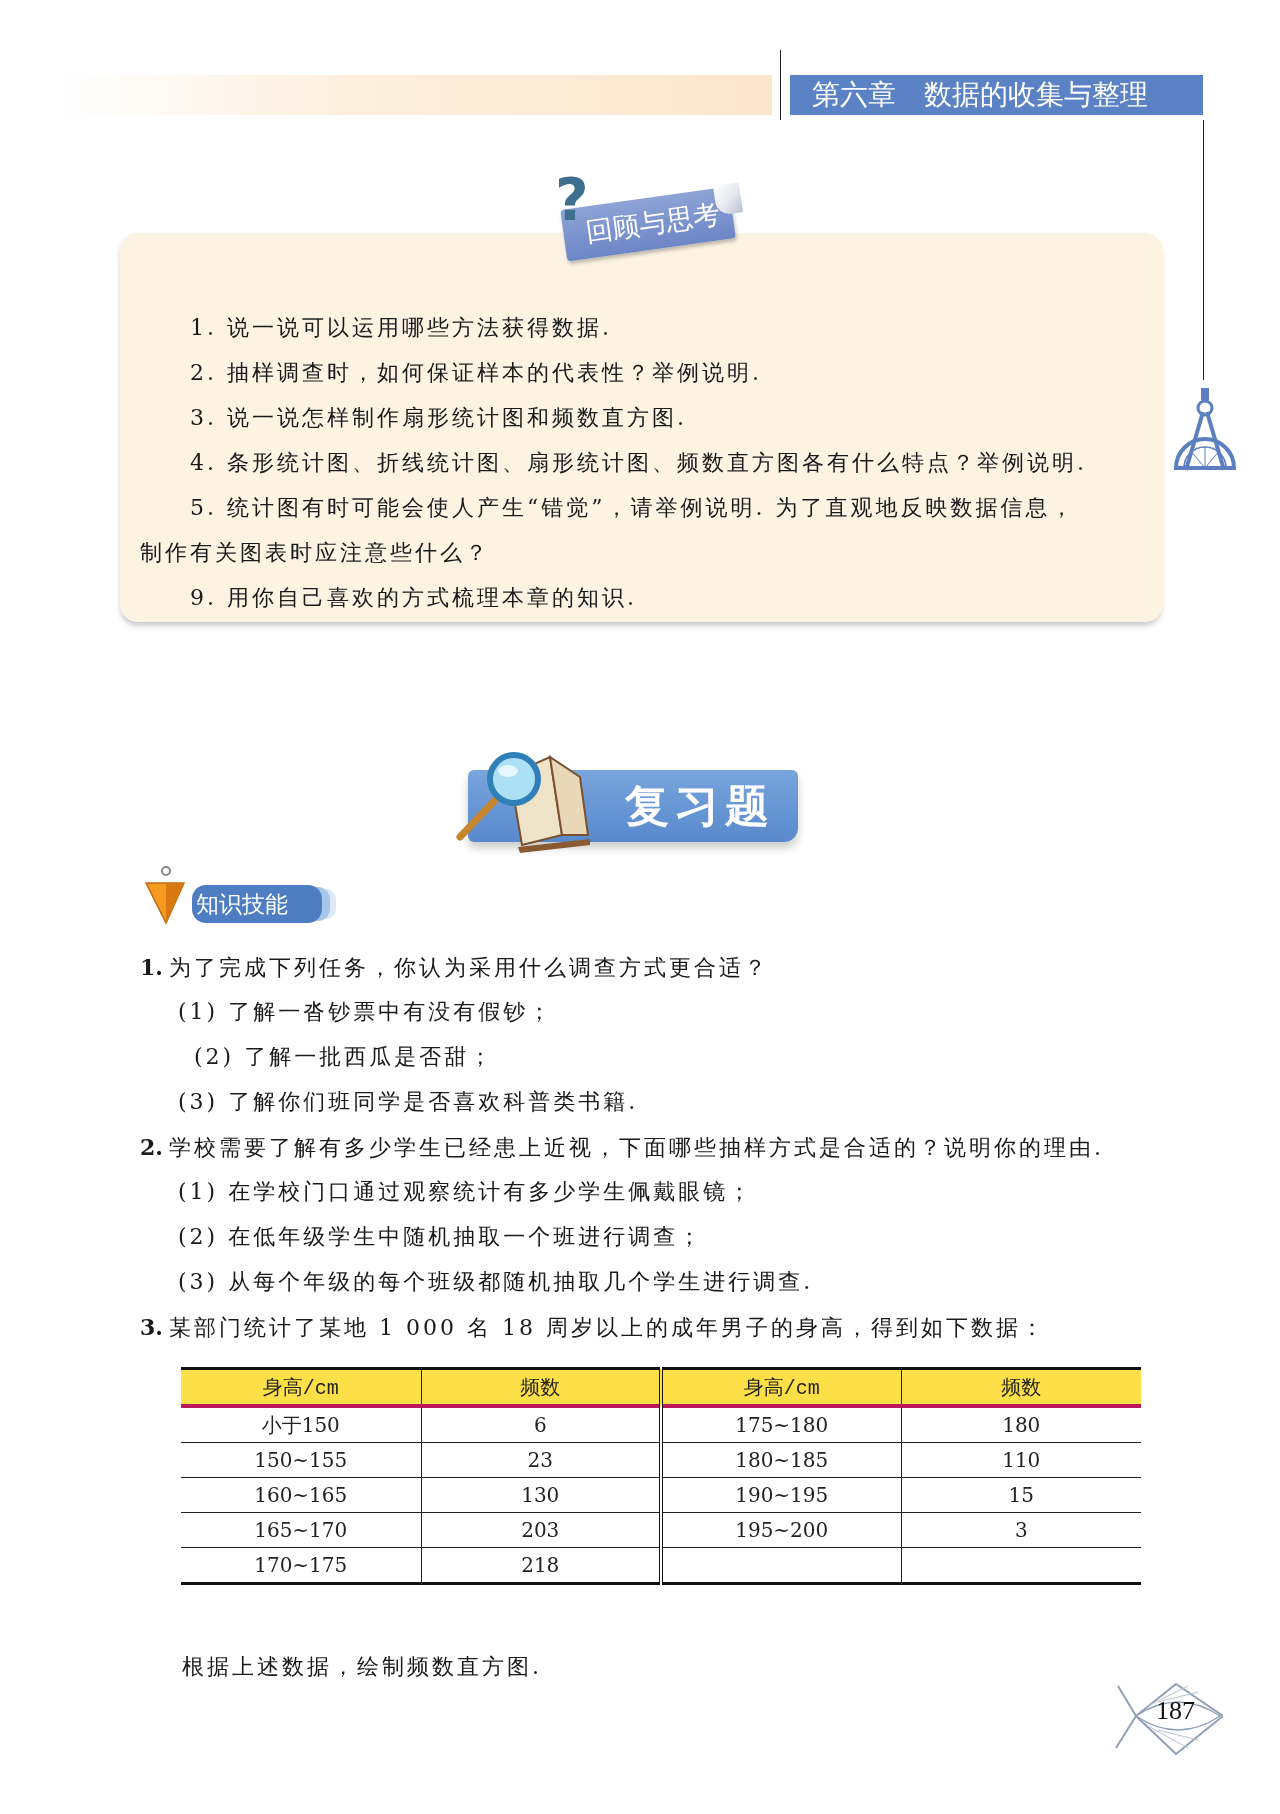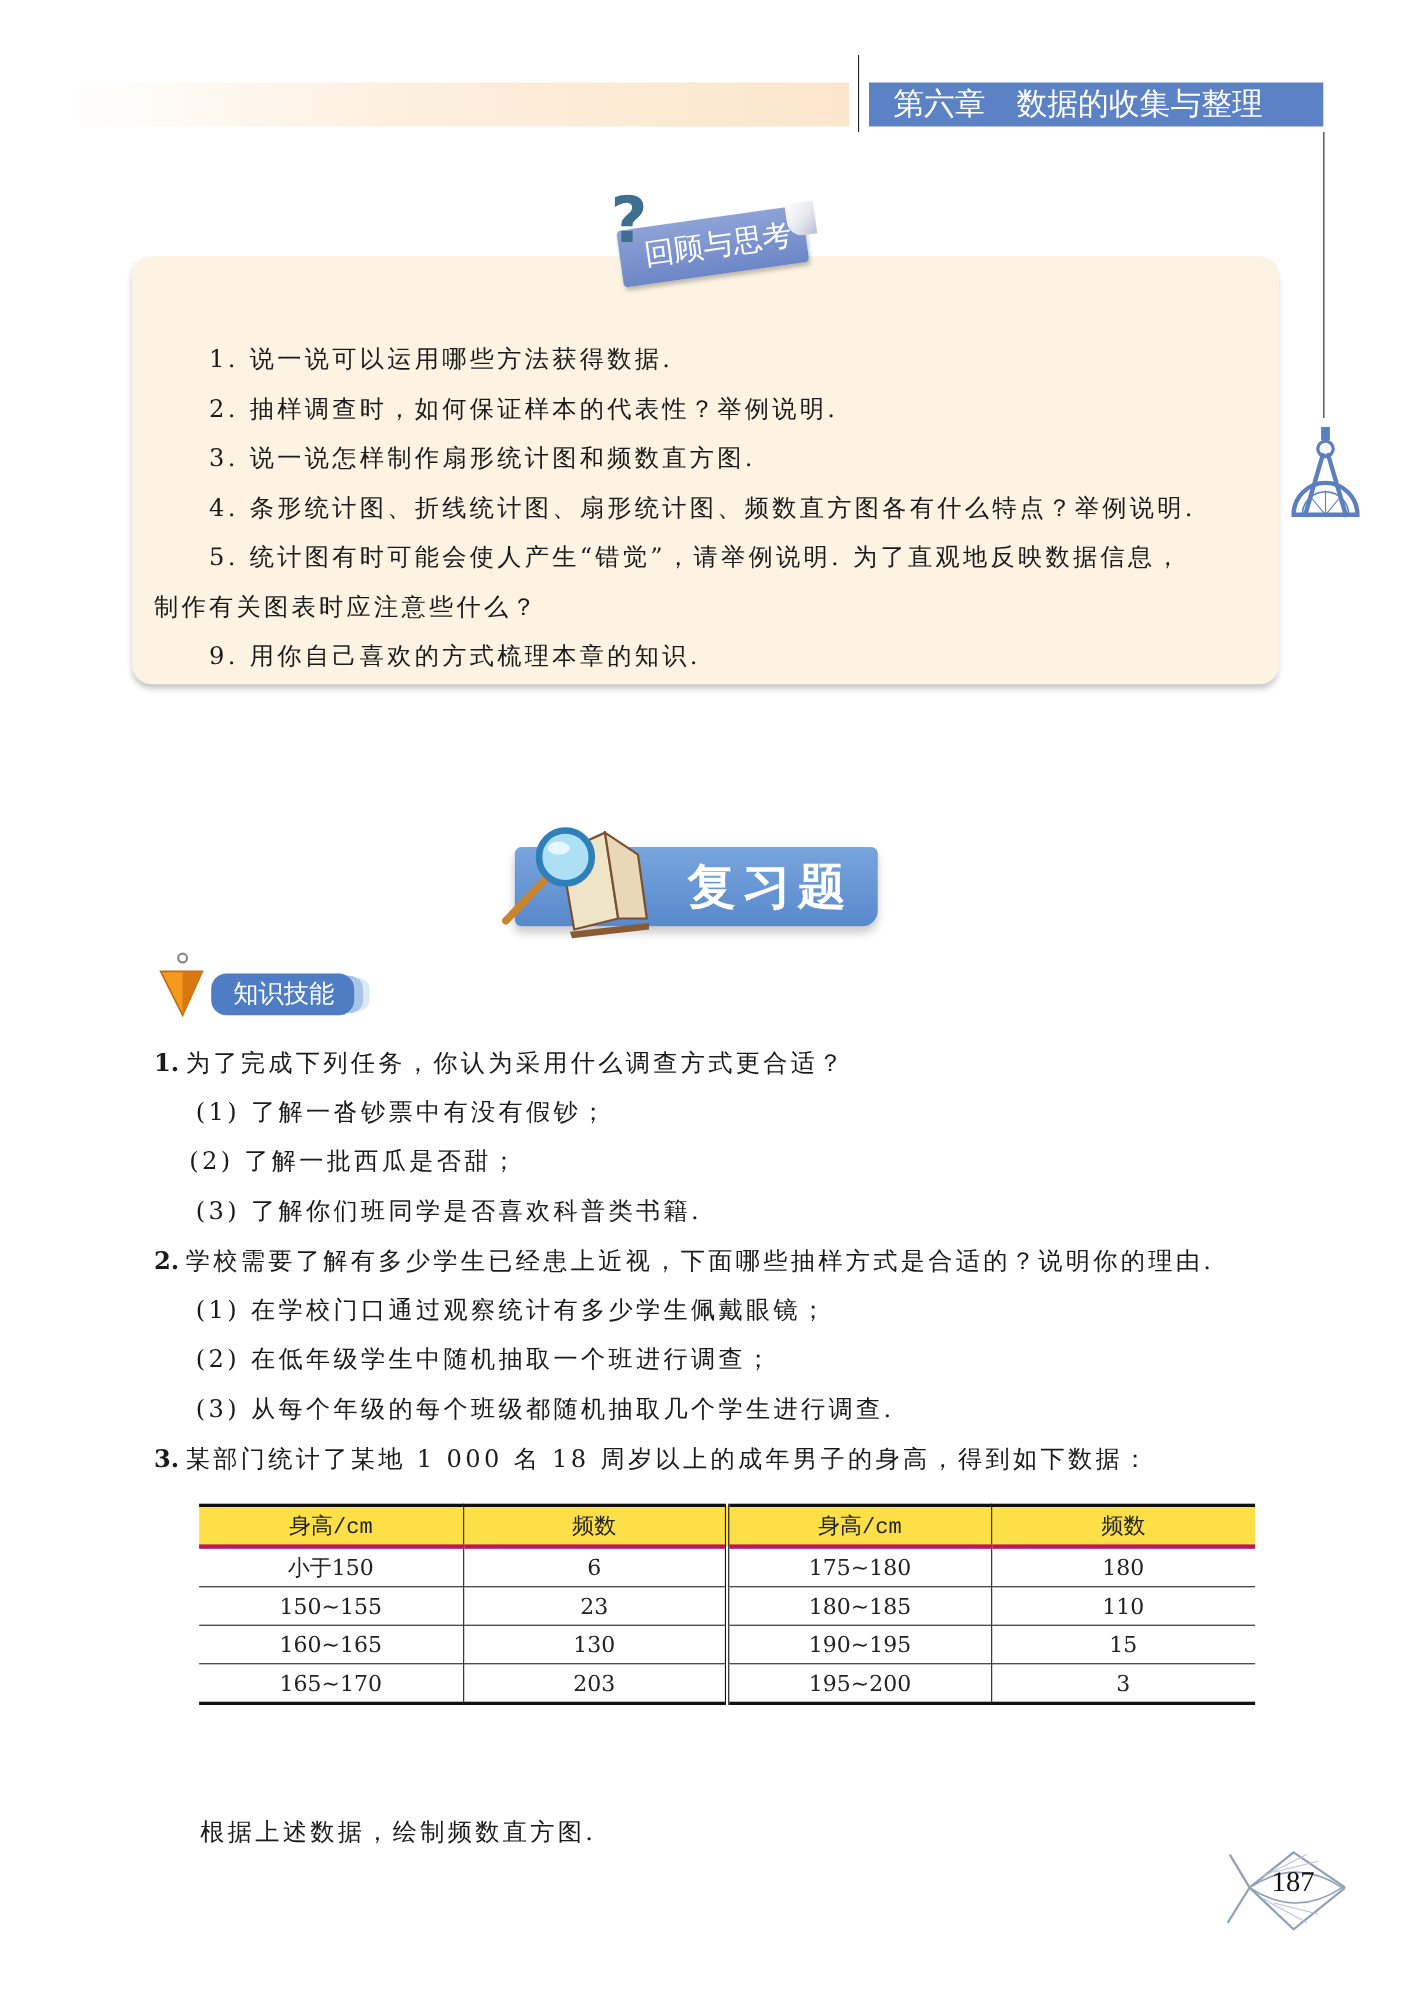--- a/index.html
+++ b/index.html
@@ -68,21 +68,21 @@
     font-family: "DejaVu Sans", "Liberation Sans", sans-serif; letter-spacing: 6px;
   }
   .banner svg { position: absolute; left: 0; top: 0; }
 
   
   .knowledge { left: 140px; top: 865px; width: 220px; height: 62px; }
   .knowledge .pill {
     position: absolute; left: 52px; top: 20px; width: 130px; height: 38px;
     background: #4e7dc3; border-radius: 14px;
     color: #fff; font-family: "DejaVu Sans", "Liberation Sans", sans-serif;
-    font-size: 23px; line-height: 38px; padding-left: 20px; box-sizing: border-box;
+    font-size: 23px; line-height: 38px; padding-left: 4px; box-sizing: border-box;
     box-shadow: 10px 0 0 -2px #a9c6ea, 18px 0 0 -4px #dde9f7;
   }
 
   
   .ex-line {
     font-size: 22px; line-height: 30px; letter-spacing: 3px; white-space: nowrap;
   }
   .ex-num { font-weight: bold; margin-right: 6px; letter-spacing: 0; }
   .tbl-wrap { left: 181px; top: 1367px; width: 960px; }
   table.freq { border-collapse: collapse; width: 960px; table-layout: fixed;
@@ -154,21 +154,21 @@
     <path d="M6 18 L44 18 L26 58 Z" fill="#f39a1f" stroke="#c06a10" stroke-width="1.5"></path>
     <path d="M26 18 L44 18 L26 58 Z" fill="#d97810"></path>
   </svg>
   <div class="pill">知识技能</div>
 </div>
 
 <div class="abs ex-line" style="left:140px; top:952px;">
   <span class="ex-num">1.</span><span>为了完成下列任务，你认为采用什么调查方式更合适？</span>
 </div>
 <div class="abs ex-line" style="left:178px; top:997px;">(1) 了解一沓钞票中有没有假钞；</div>
-<div class="abs ex-line" style="left:172px; top:1042px;">(2) 了解一批西瓜是否甜；</div>
+<div class="abs ex-line" style="left:194px; top:1042px;">(2) 了解一批西瓜是否甜；</div>
 <div class="abs ex-line" style="left:178px; top:1087px;">(3) 了解你们班同学是否喜欢科普类书籍.</div>
 
 <div class="abs ex-line" style="left:140px; top:1132px;">
   <span class="ex-num">2.</span><span>学校需要了解有多少学生已经患上近视，下面哪些抽样方式是合适的？说明你的理由.</span>
 </div>
 <div class="abs ex-line" style="left:178px; top:1177px;">(1) 在学校门口通过观察统计有多少学生佩戴眼镜；</div>
 <div class="abs ex-line" style="left:178px; top:1222px;">(2) 在低年级学生中随机抽取一个班进行调查；</div>
 <div class="abs ex-line" style="left:178px; top:1267px;">(3) 从每个年级的每个班级都随机抽取几个学生进行调查.</div>
 
 <div class="abs ex-line" style="left:140px; top:1312px;">
@@ -202,20 +202,26 @@
         <td class="c1">160~165</td>
         <td class="c2">130</td>
         <td class="c3">190~195</td>
         <td>15</td>
       </tr>
       <tr>
         <td class="c1">165~170</td>
         <td class="c2">203</td>
         <td class="c3">195~200</td>
         <td>3</td>
+      </tr>
+      <tr>
+        <td class="c1">170~175</td>
+        <td class="c2">218</td>
+        <td class="c3"></td>
+        <td></td>
       </tr>
     </tbody>
   </table>
 </div>
 
 <div class="abs ex-line" style="left:182px; top:1652px;">根据上述数据，绘制频数直方图.</div>
 
 <div class="abs page-num">
   <svg width="115" height="80" style="position:absolute;left:0;top:0;">
     <path d="M10 8 L28 38 L8 70" fill="none" stroke="#8fa0b8" stroke-width="2"></path>

